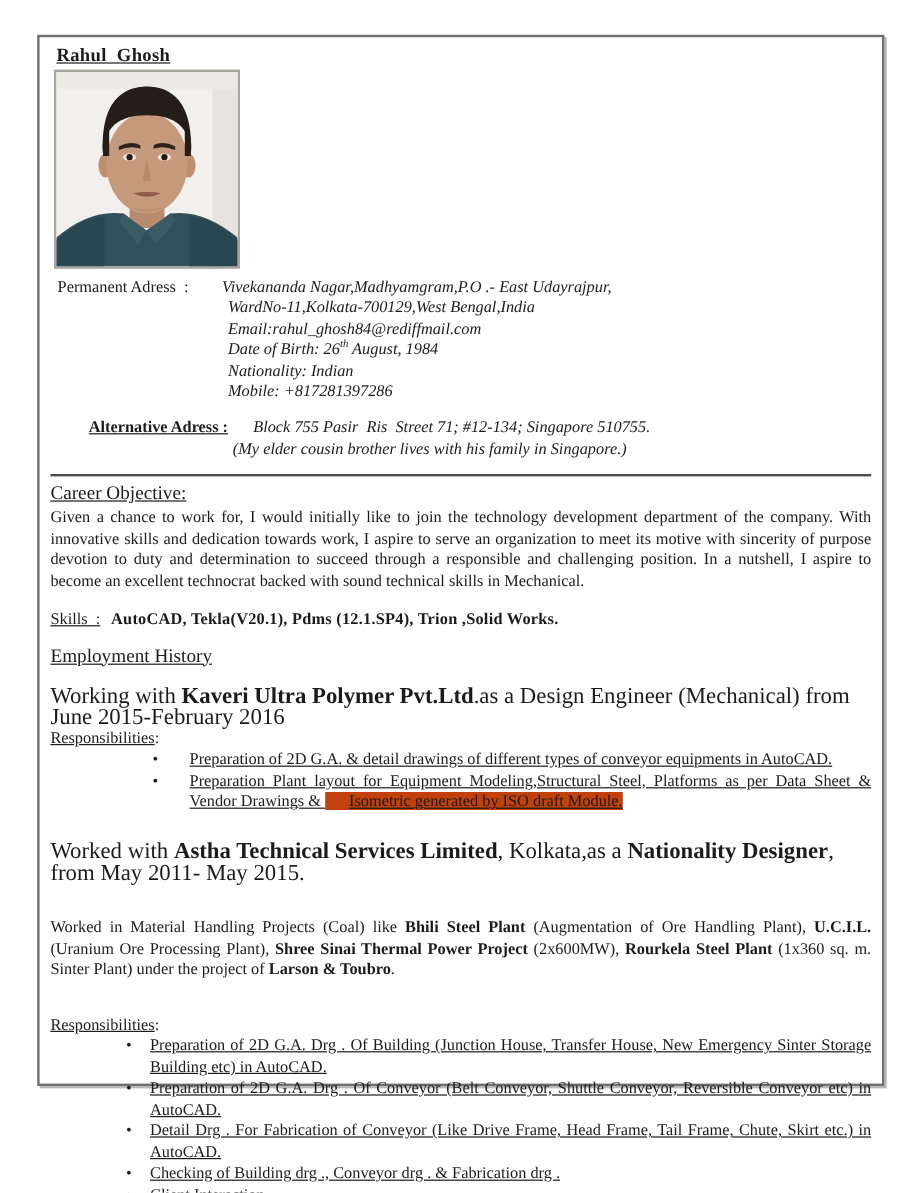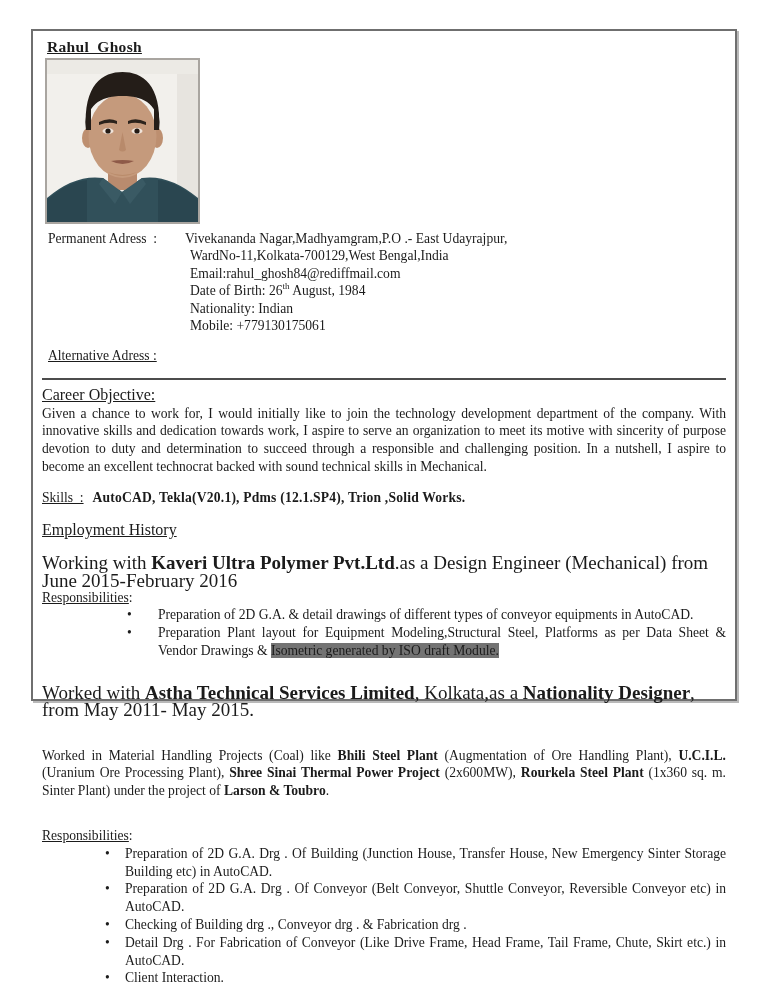--- a/index.html
+++ b/index.html
@@ -8,49 +8,49 @@
     width: 768px; height: 994px;
     background: #ffffff;
     font-family: "Liberation Serif", serif;
     color: #1b1b1b;
     overflow: hidden;
     position: relative;
   }
   .sheet {
     position: absolute;
     left: 31px; top: 29px;
-    width: 706px; height: 672px;
+    width: 706px; height: 876px;
     border: 2px solid #6f6f6f;
     box-shadow: 2px 2px 0 #b9b9b9;
     padding: 5px 9px 0 9px;
     background: #ffffff;
   }
   .pre { white-space: pre-wrap; }
   .b  { font-weight: bold; }
-  .hl { background: #737373; }
+  .hl { background: #c2410c; padding-left: 20px; }
 
   .name {
     font-size: 15.5px; font-weight: bold;
     text-decoration: underline;
     margin: 2px 0 2px 5px;
     letter-spacing: .3px;
   }
   .photo {
     width: 155px; height: 166px;
     margin-left: 3px;
     border: 2px solid #a9a5a0;
     background: #f2f0ec;
   }
   .photo svg { display: block; width: 100%; height: 100%; }
 
   .addr-block { margin-top: 6px; font-size: 13.6px; line-height: 17.4px; }
   .addr-row { display: flex; }
   .addr-label { flex: 0 0 143px; padding-left: 6px; }
-  .addr-label.alt { font-weight: normal; text-decoration: underline; }
-  .addr-value { flex: 1; }
+  .addr-label.alt { font-weight: bold; text-decoration: underline; margin-left: 26px; }
+  .addr-value { flex: 1; font-style: italic; }
   .addr-value .indent2 { margin-left: 5px; }
   .alt-block { margin-top: 13px; }
   .alt-line2 { margin-left: -17px; }
   sup { font-size: 9px; line-height: 0; }
 
   .divider {
     margin-top: 13px;
     height: 2px;
     background: #4c4c4c;
   }
@@ -67,21 +67,21 @@
   }
   .skills-row { display: flex; margin-top: 15px; font-size: 13.6px; }
   .skills-label { text-decoration: underline; white-space: pre-wrap; }
   .skills-value { font-weight: bold; white-space: pre-wrap; margin-left: 9px; letter-spacing: .2px; }
 
   .emp-heading { margin-top: 15px; }
   .job-line { margin-top: 15px; font-size: 19px; line-height: 17.4px; }
   .resp-label { font-size: 13.6px; line-height: 17.4px; }
   .resp-label span { text-decoration: underline; }
 
-  ul.bullets { margin: 0; padding: 0; list-style: none; font-size: 13.6px; line-height: 17.8px; }
+  ul.bullets { margin: 0; padding: 0; list-style: none; font-size: 13.6px; line-height: 17.8px; text-decoration: underline; }
   ul.bullets li { position: relative; text-align: justify; }
   ul.bullets li::before {
     content: "\2022";
     position: absolute; left: 0; top: 0;
   }
   ul.bullets.lvl1 { padding-left: 85px; }
   ul.bullets.lvl1 li { padding-left: 31px; }
   ul.bullets.lvl2 { padding-left: 63px; }
   ul.bullets.lvl2 li { padding-left: 20px; }
 
@@ -138,28 +138,32 @@
 
   <div class="addr-block">
     <div class="addr-row">
       <div class="addr-label pre">Permanent Adress  :</div>
       <div class="addr-value">
         <div class="pre">Vivekananda Nagar,Madhyamgram,P.O .- East Udayrajpur,</div>
         <div class="indent2 pre">WardNo-11,Kolkata-700129,West Bengal,India</div>
         <div class="indent2 pre">Email:rahul_ghosh84@rediffmail.com</div>
         <div class="indent2 pre"><span>Date of Birth: 26</span><sup>th</sup><span> August, 1984</span></div>
         <div class="indent2 pre">Nationality: Indian</div>
-        <div class="indent2 pre">Mobile: +779130175061</div>
+        <div class="indent2 pre">Mobile: +817281397286</div>
       </div>
     </div>
   </div>
 
   <div class="addr-block alt-block">
     <div class="addr-row">
       <div class="addr-label alt pre">Alternative Adress :</div>
+      <div class="addr-value">
+        <div class="pre">Block 755 Pasir  Ris  Street 71; #12-134; Singapore 510755.</div>
+        <div class="alt-line2 pre">(My elder cousin brother lives with his family in Singapore.)</div>
+      </div>
     </div>
   </div>
 
   <div class="divider"></div>
 
   <div class="sec-heading">Career Objective:</div>
   <div class="para">Given a chance to work for, I would initially like to join the technology development department of the company. With innovative skills and dedication towards work, I aspire to serve an organization to meet its motive with sincerity of purpose devotion to duty and determination to succeed through a responsible and challenging position. In a nutshell, I aspire to become an excellent technocrat backed with sound technical skills in Mechanical.</div>
 
   <div class="skills-row">
     <span class="skills-label">Skills  :</span>
@@ -178,18 +182,18 @@
 
   <div class="job-line job2-line"><span>Worked with </span><span class="b">Astha  Technical Services Limited</span><span>, Kolkata,as  a </span><span class="b">Nationality Designer</span><span>, from May 2011- May 2015.</span></div>
 
   <div class="para projects-para"><span>Worked in Material Handling Projects (Coal) like </span><span class="b">Bhili Steel Plant </span><span>(Augmentation of Ore Handling Plant), </span><span class="b">U.C.I.L.</span><span> (Uranium Ore Processing Plant), </span><span class="b">Shree Sinai  Thermal Power Project </span><span>(2x600MW), </span><span class="b">Rourkela Steel Plant </span><span>(1x360 sq. m. Sinter Plant) under the project of </span><span class="b">Larson &amp; Toubro</span><span>.</span></div>
 
   <div class="resp-label resp2-label"><span>Responsibilities</span><span style="text-decoration:none;">: </span></div>
 
   <ul class="bullets lvl2">
     <li>Preparation of 2D G.A. Drg . Of Building (Junction House, Transfer House, New Emergency Sinter Storage Building etc) in AutoCAD.</li>
     <li>Preparation of 2D G.A. Drg . Of Conveyor (Belt Conveyor, Shuttle Conveyor, Reversible Conveyor etc) in AutoCAD.</li>
+    <li>Detail Drg . For Fabrication of Conveyor (Like Drive Frame, Head Frame, Tail Frame, Chute, Skirt etc.) in AutoCAD.</li>
     <li>Checking of Building drg ., Conveyor drg . &amp; Fabrication drg .</li>
-    <li>Detail Drg . For Fabrication of Conveyor (Like Drive Frame, Head Frame, Tail Frame, Chute, Skirt etc.) in AutoCAD.</li>
     <li>Client Interaction.</li>
   </ul>
 
 </div>
 
 </body></html>

